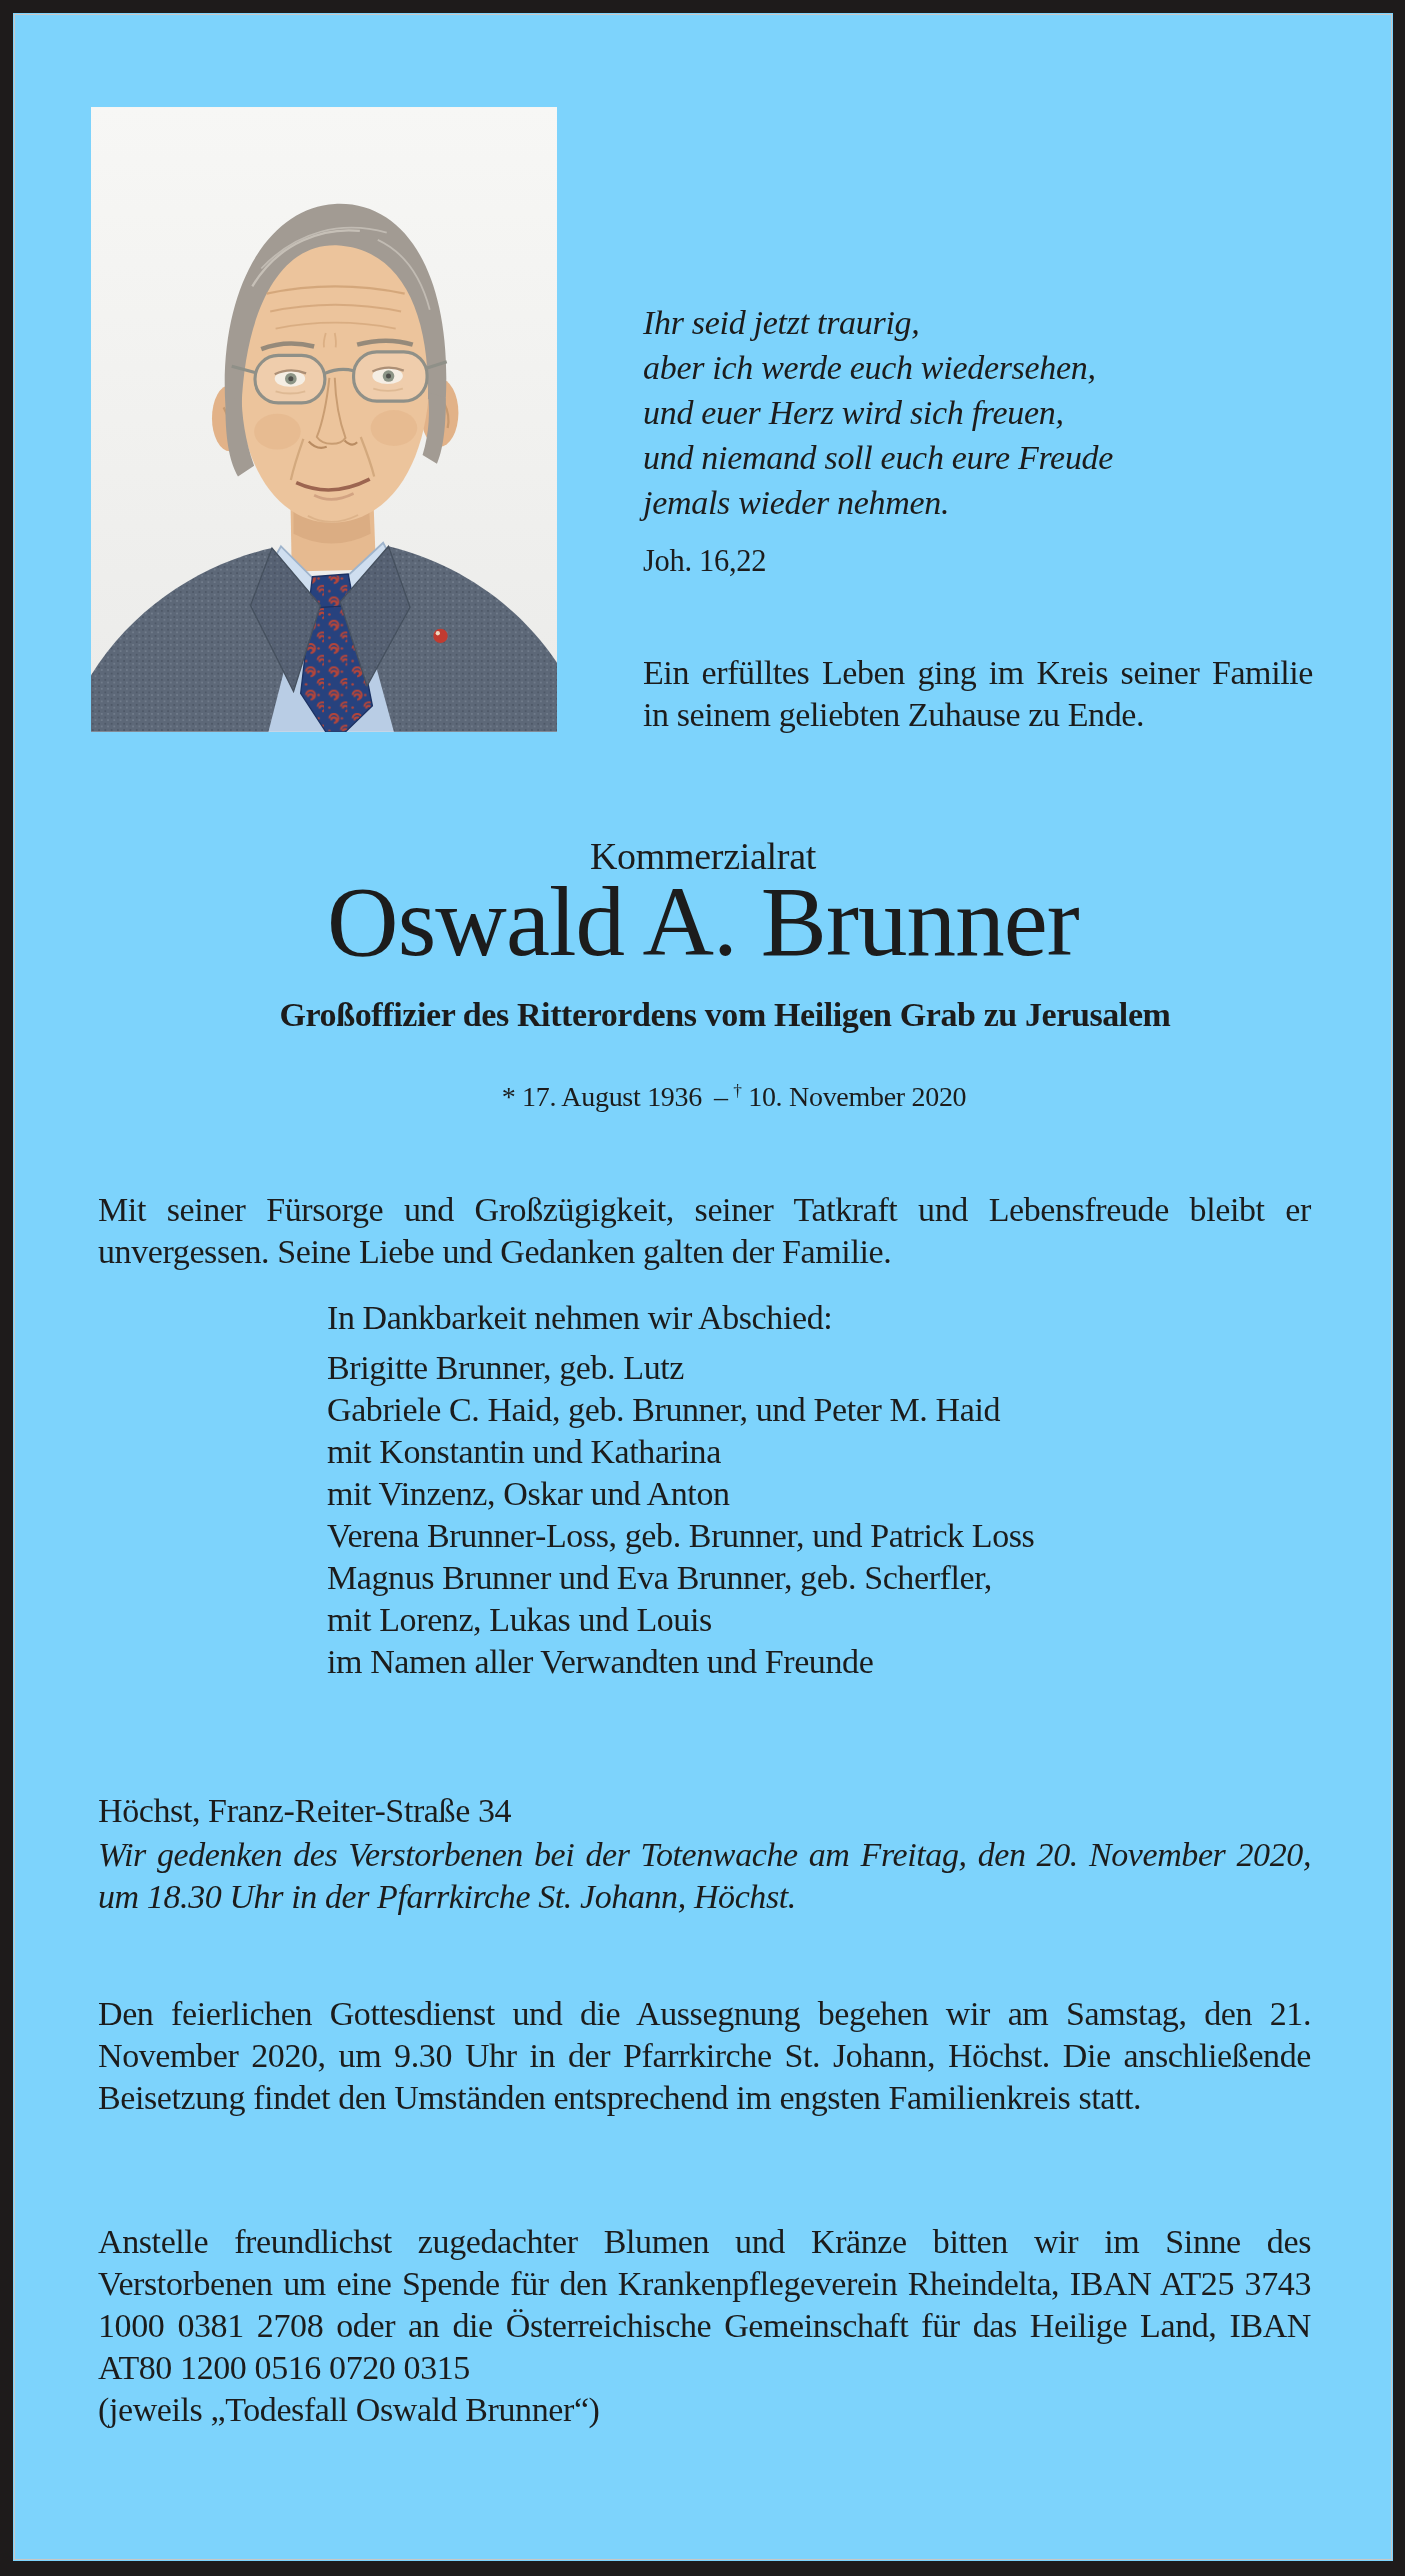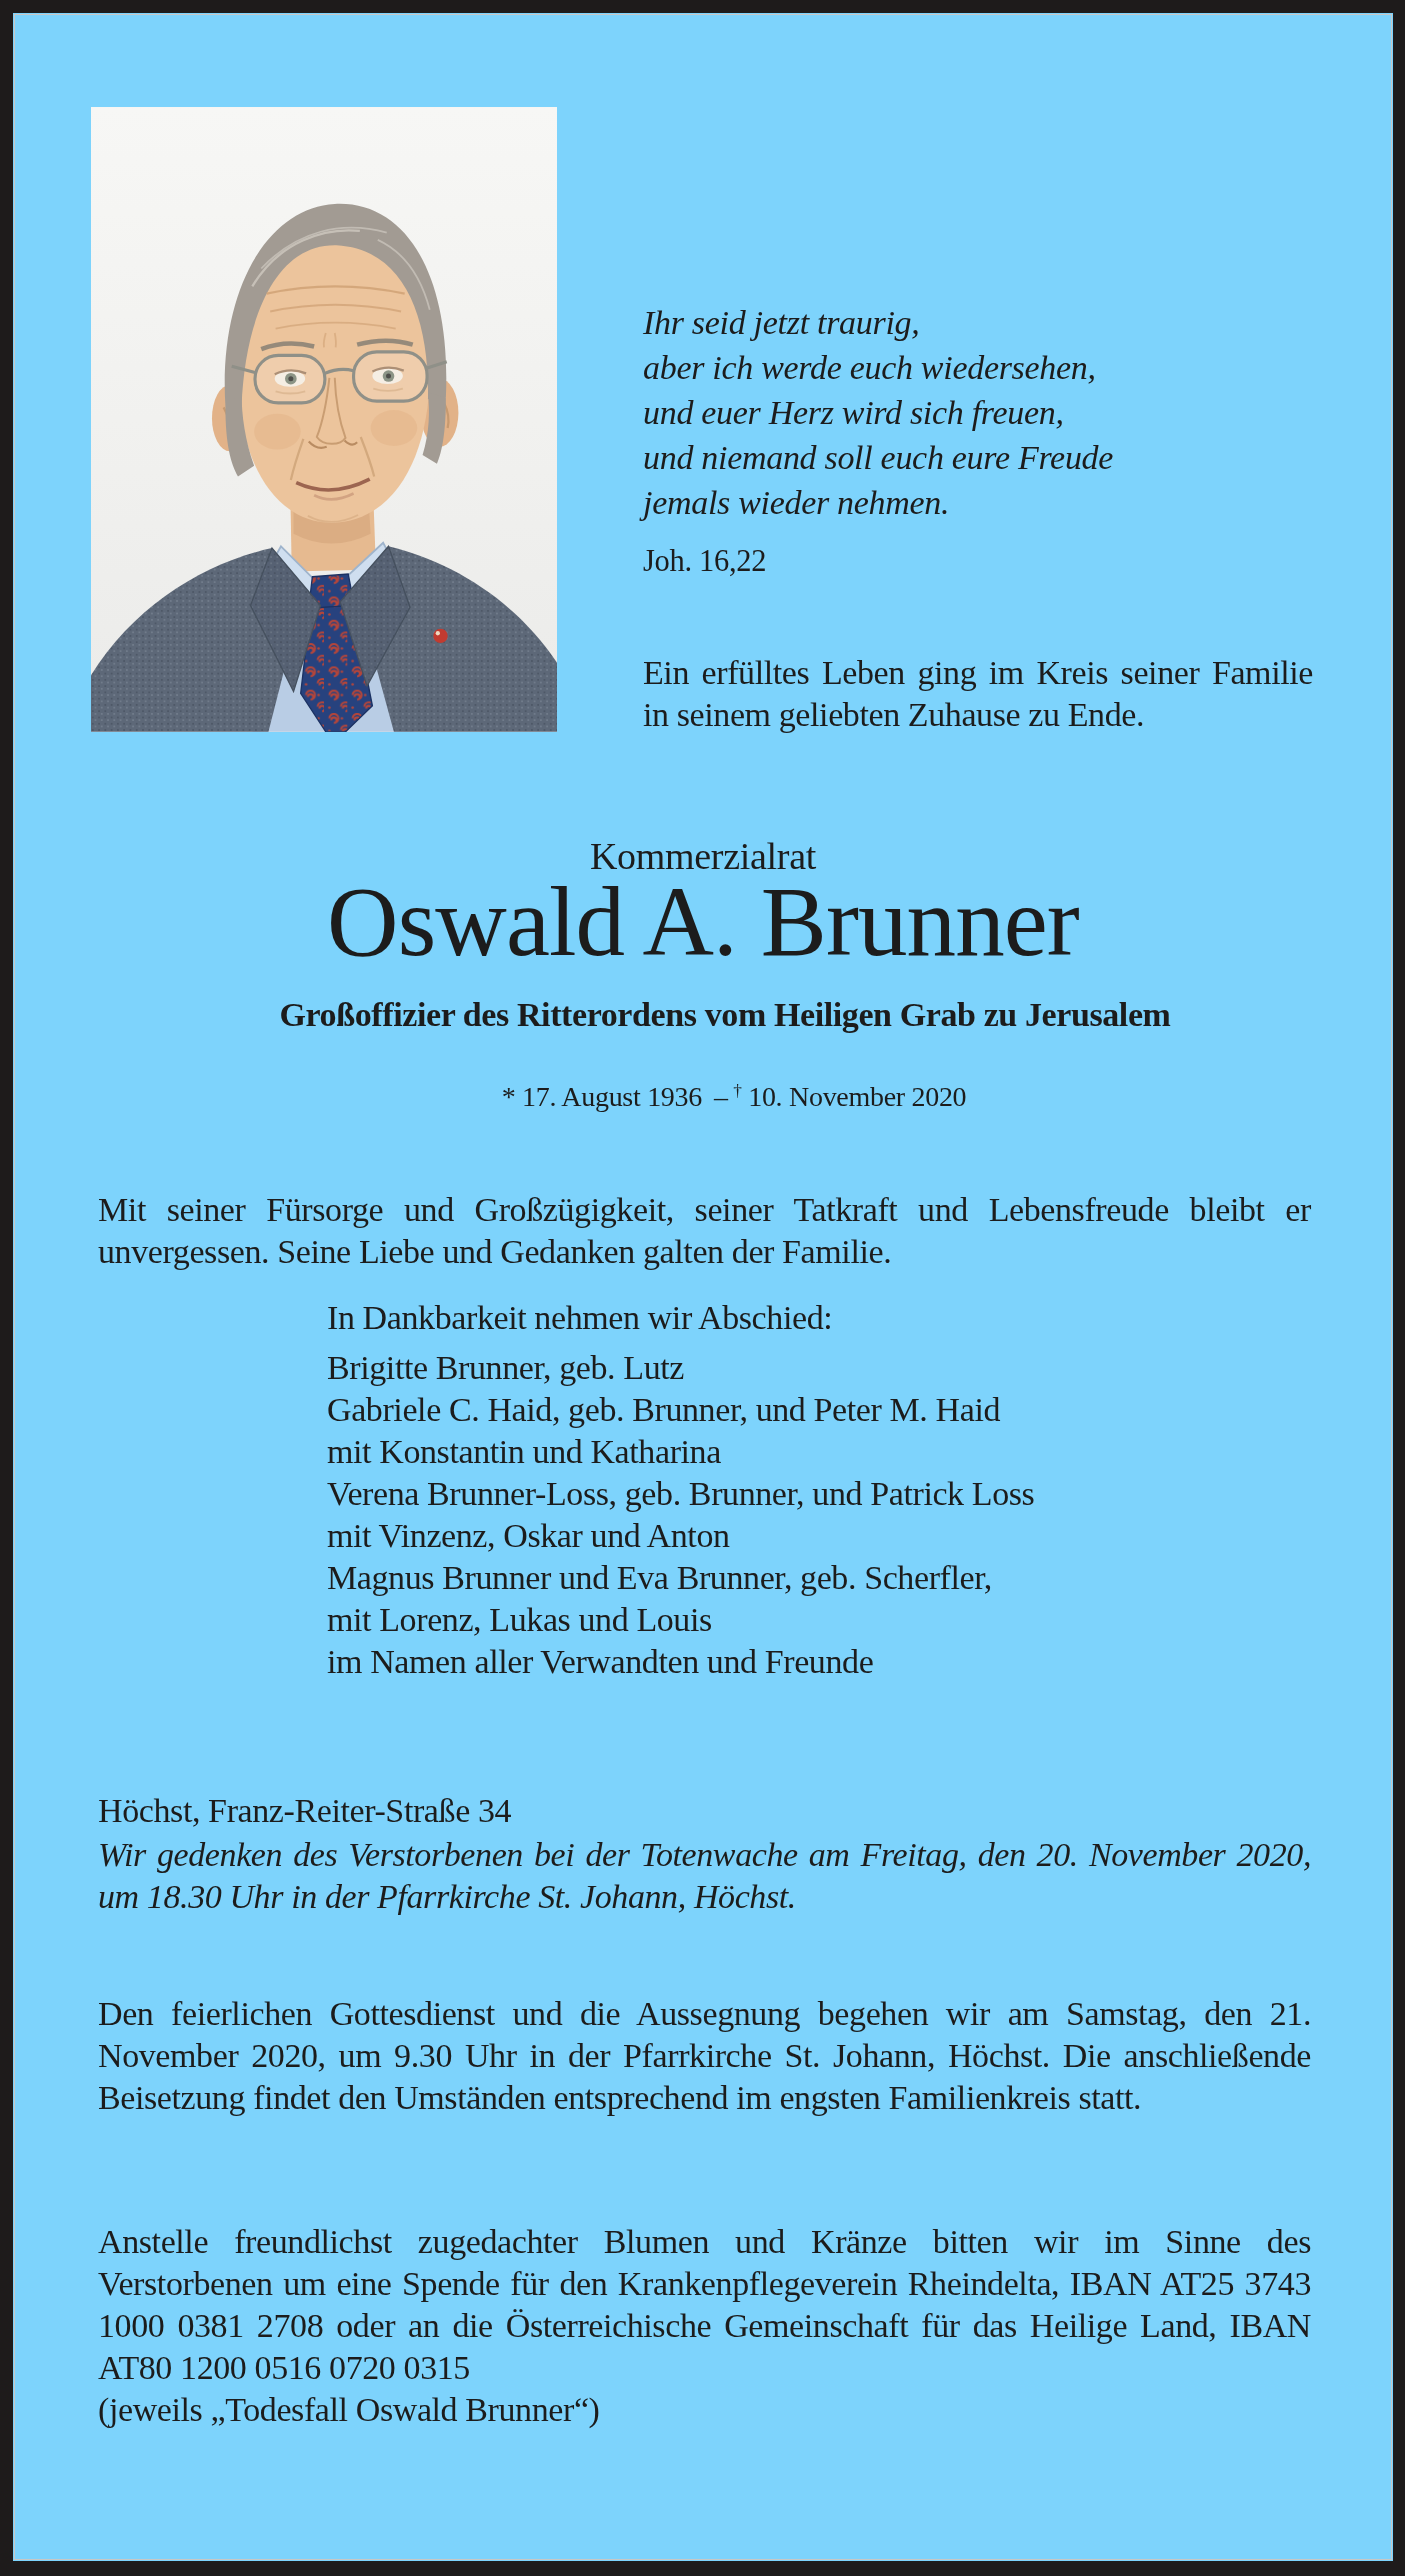--- a/index.html
+++ b/index.html
@@ -212,22 +212,22 @@
     <span>10. November 2020</span>
   </div>
 
   <div class="abs tribute body-text">Mit seiner Fürsorge und Großzügigkeit, seiner Tatkraft und Lebensfreude bleibt er unvergessen. Seine Liebe und Gedanken galten der Familie.</div>
 
   <div class="abs farewell-heading">In Dankbarkeit nehmen wir Abschied:</div>
   <div class="abs mourners">
     <div>Brigitte Brunner, geb. Lutz</div>
     <div>Gabriele C. Haid, geb. Brunner, und Peter M. Haid</div>
     <div>mit Konstantin und Katharina</div>
+    <div>mit Vinzenz, Oskar und Anton</div>
     <div>Verena Brunner-Loss, geb. Brunner, und Patrick Loss</div>
-    <div>mit Vinzenz, Oskar und Anton</div>
     <div>Magnus Brunner und Eva Brunner, geb. Scherfler,</div>
     <div>mit Lorenz, Lukas und Louis</div>
     <div>im Namen aller Verwandten und Freunde</div>
   </div>
 
   <div class="abs address">Höchst, Franz-Reiter-Straße 34</div>
 
   <div class="abs wake body-text">Wir gedenken des Verstorbenen bei der Totenwache am Freitag, den 20. November 2020, um 18.30 Uhr in der Pfarrkirche St. Johann, Höchst.</div>
   <div class="abs service body-text">Den feierlichen Gottesdienst und die Aussegnung begehen wir am Samstag, den 21. November 2020, um 9.30 Uhr in der Pfarrkirche St. Johann, Höchst. Die anschließende Beisetzung findet den Umständen entsprechend im engsten Familienkreis statt.</div>
   <div class="abs donations body-text">

